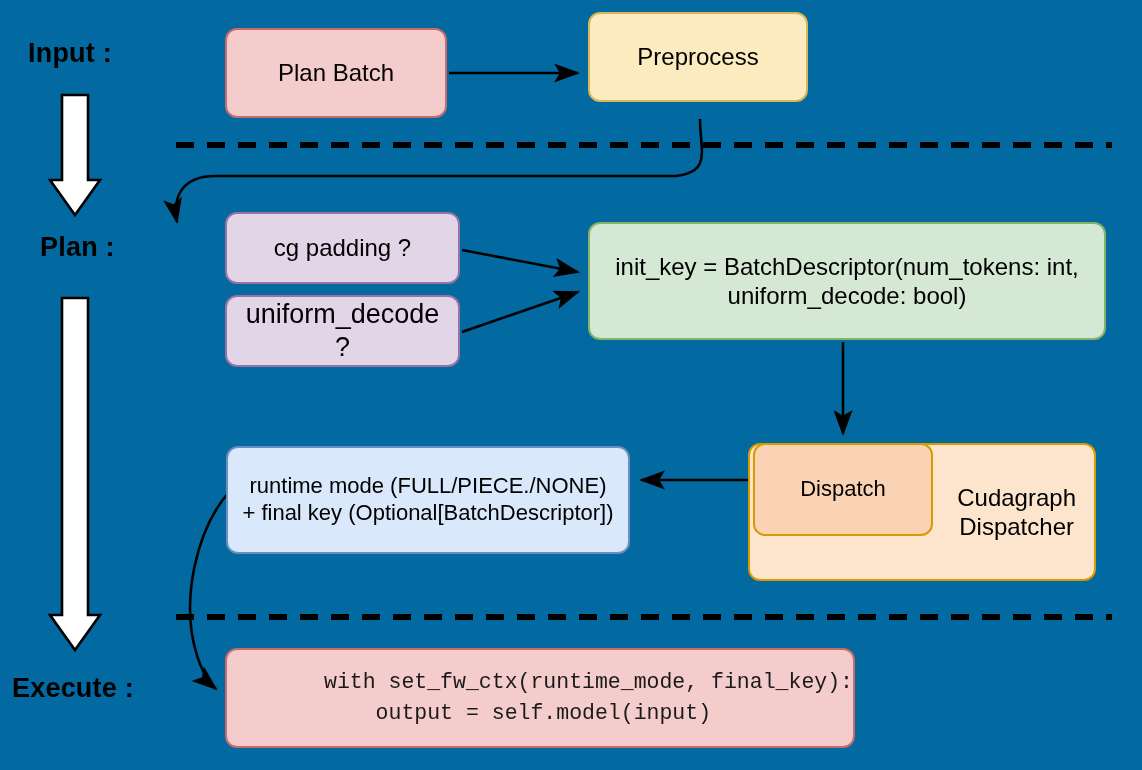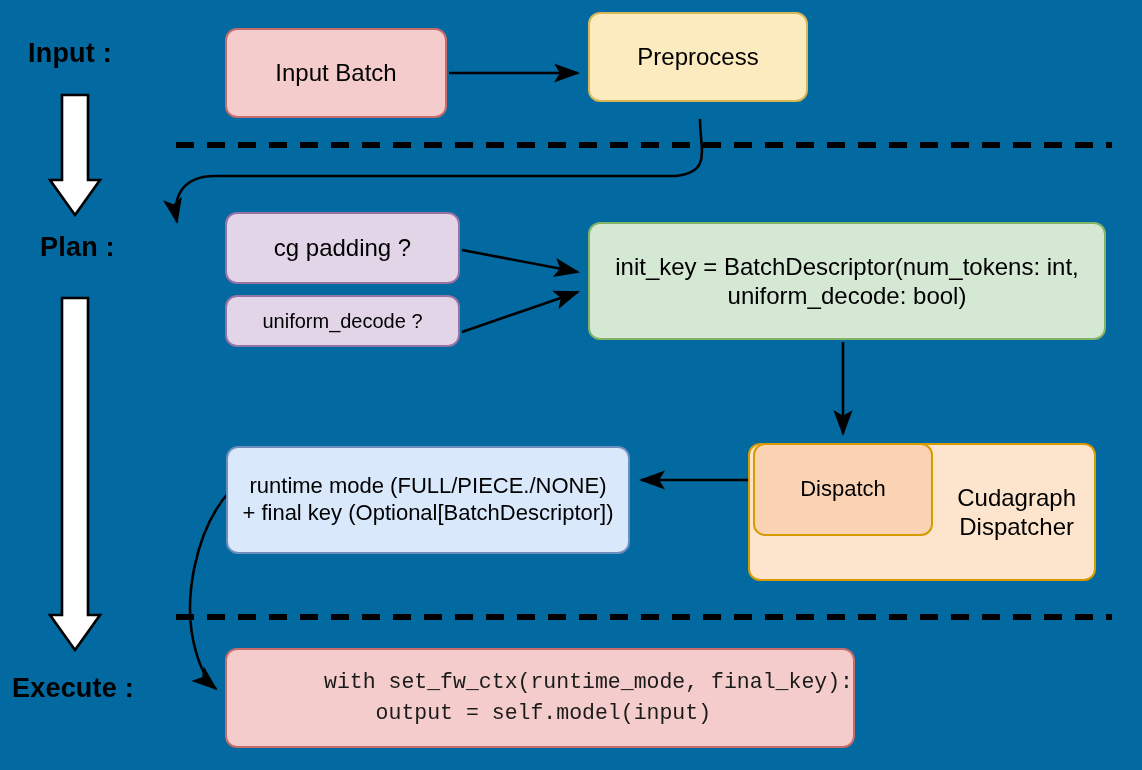--- a/index.html
+++ b/index.html
@@ -98,32 +98,32 @@
     <line x1="750" y1="480" x2="641" y2="480" stroke="#000000" stroke-width="2.6" marker-end="url(#ah)"></line>
 
     <path d="M229,492 C196,530 181,600 196,652 C203,676 210,684 216,689" fill="none" stroke="#000000" stroke-width="2.6" marker-end="url(#ah)"></path>
   </svg>
 
   <div class="stage-label" style="left:28px; top:38px;">Input :</div>
   <div class="stage-label" style="left:40px; top:232px;">Plan :</div>
   <div class="stage-label" style="left:12px; top:673px;">Execute :</div>
 
   <div class="node" style="left:225px; top:28px; width:222px; height:90px; background:#F5CCCC; border-color:#C96B6B; font-size:24px;">
-    <span class="node-text">Input Batch</span>
+    <span class="node-text">Plan Batch</span>
   </div>
 
   <div class="node" style="left:588px; top:12px; width:220px; height:90px; background:#FCEBBF; border-color:#D6B656; font-size:24px;">
     <span class="node-text">Preprocess</span>
   </div>
 
   <div class="node" style="left:225px; top:212px; width:235px; height:72px; background:#E1D5E7; border-color:#9673A6; font-size:24px;">
     <span class="node-text">cg padding ?</span>
   </div>
 
-  <div class="node" style="left:225px; top:295px; width:235px; height:52px; background:#E1D5E7; border-color:#9673A6; font-size:20px;">
+  <div class="node" style="left:225px; top:295px; width:235px; height:72px; background:#E1D5E7; border-color:#9673A6; font-size:27px;">
     <span class="node-text">uniform_decode ?</span>
   </div>
 
   <div class="node" style="left:588px; top:222px; width:518px; height:118px; background:#D5E8D4; border-color:#82B366; font-size:24px;align-items:center;">
     <span class="node-text">init_key = BatchDescriptor(num_tokens: int,
 uniform_decode: bool)</span>
   </div>
 
   <div class="node" style="left:748px; top:443px; width:348px; height:138px; background:#FDE4CC; border-color:#D79B00; font-size:24px; justify-content:flex-end;">
     <span class="node-text" style="padding-right:18px;">Cudagraph

